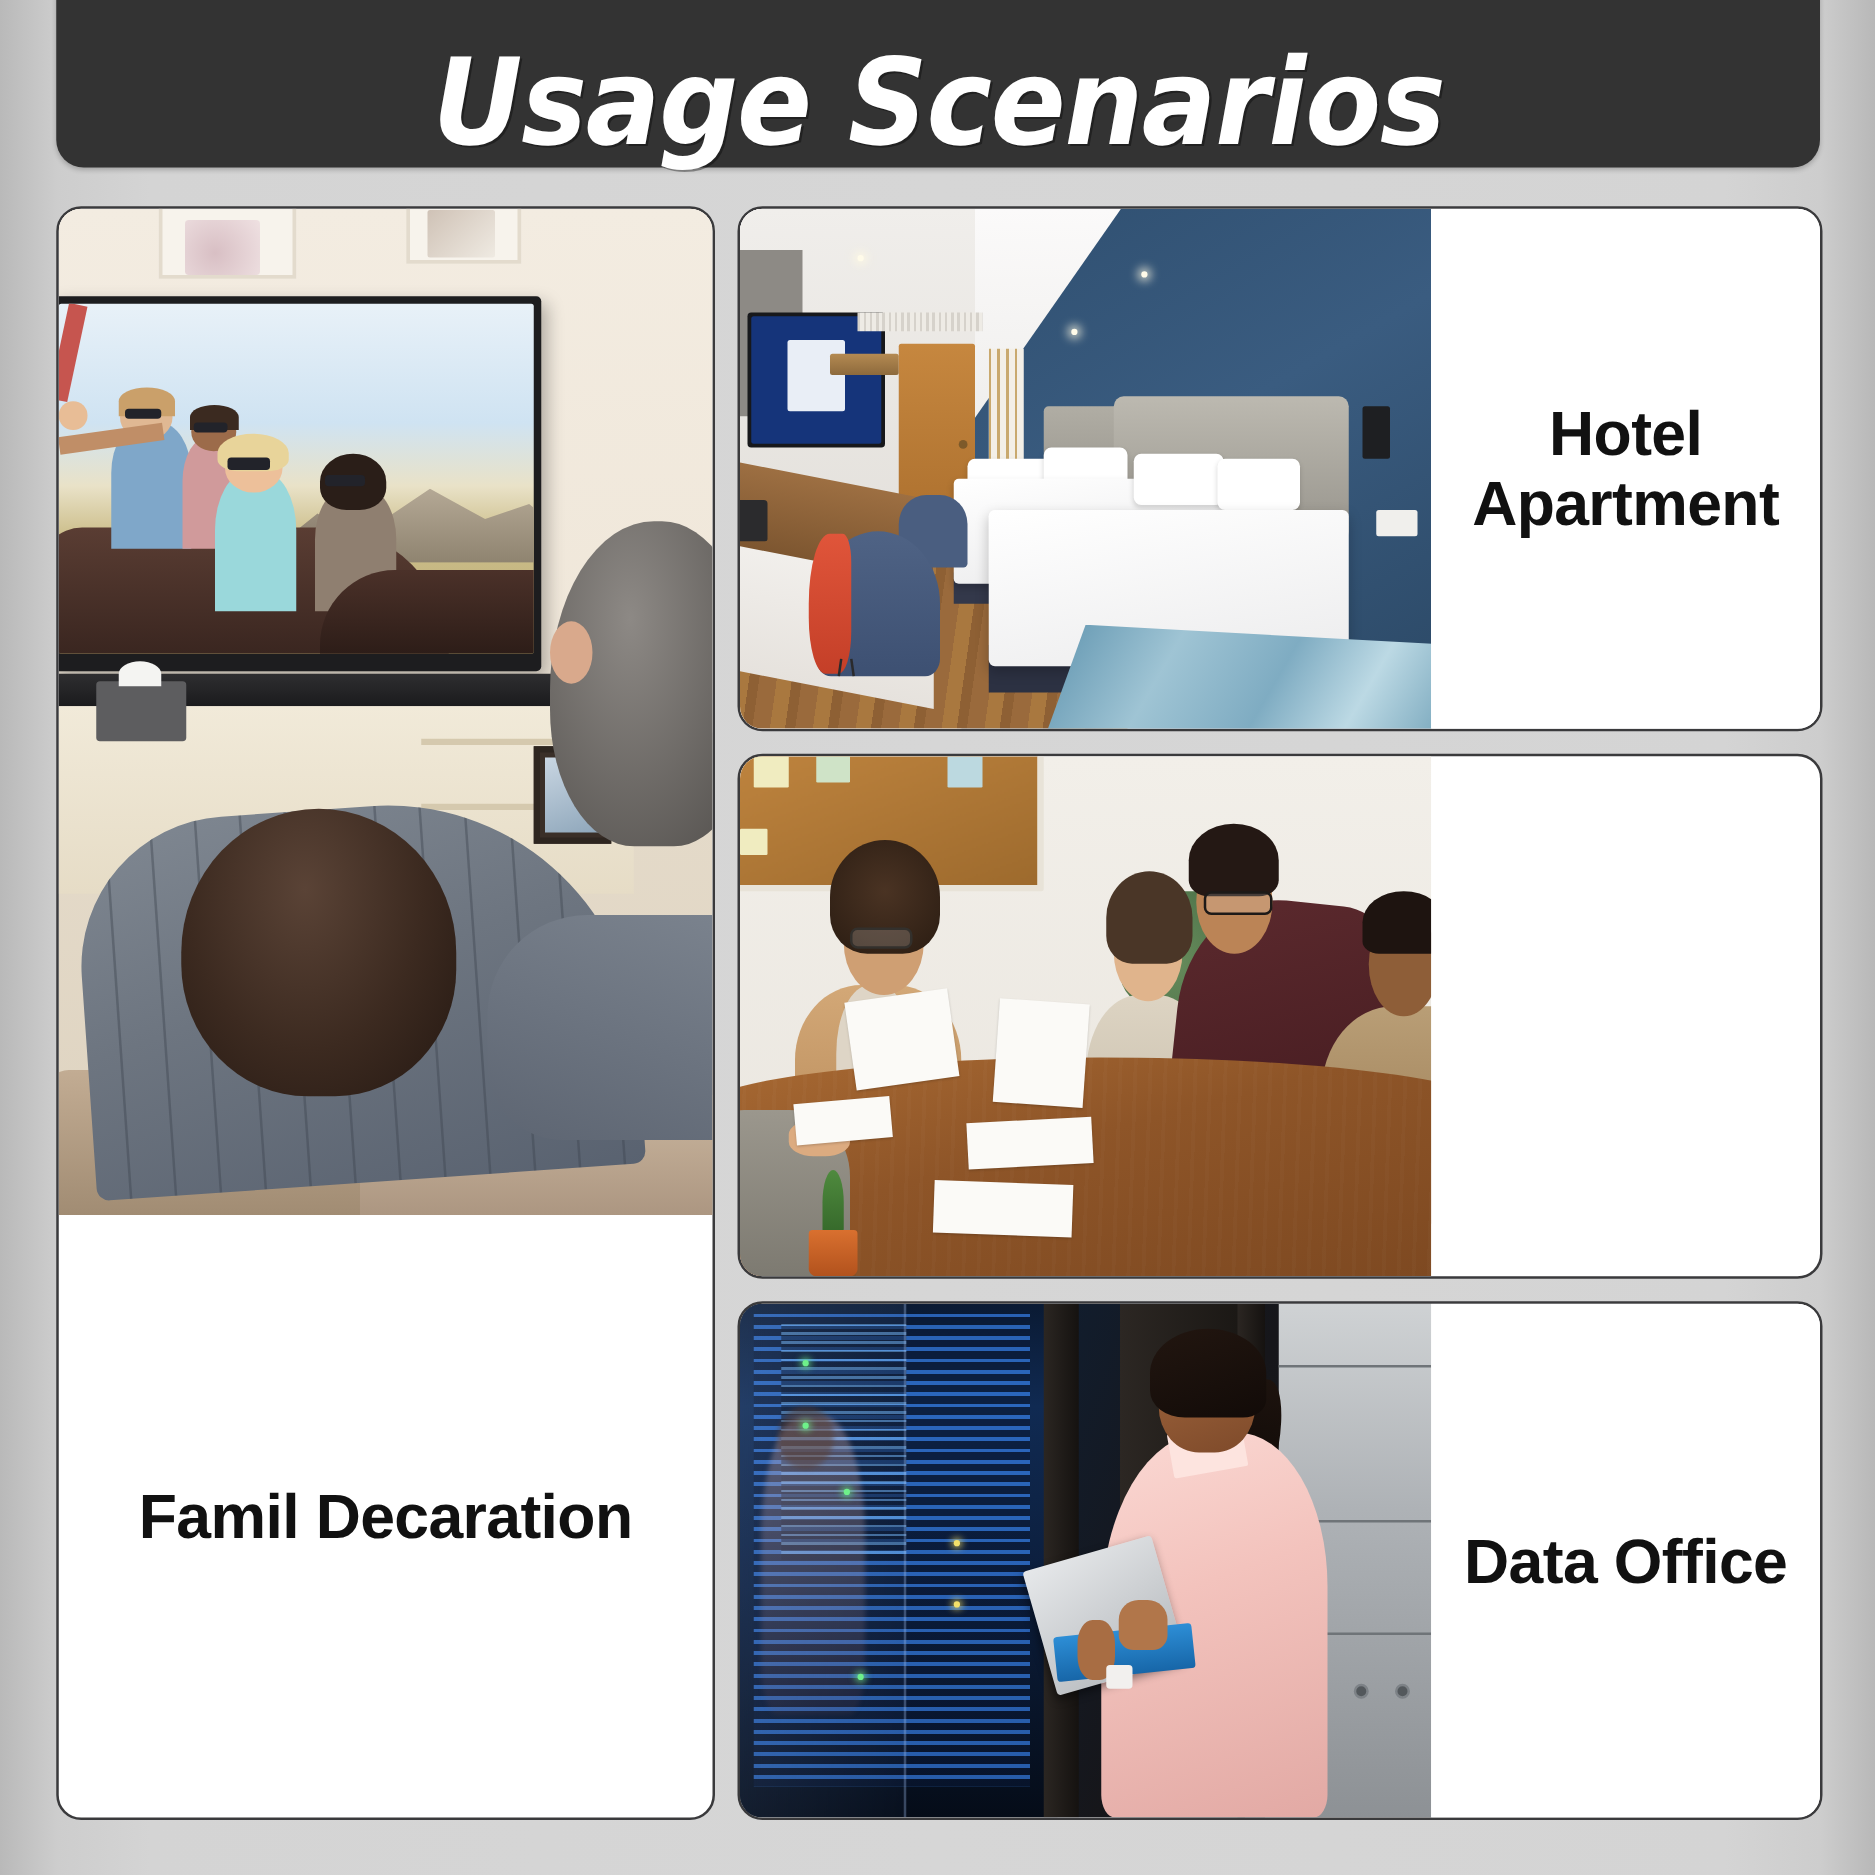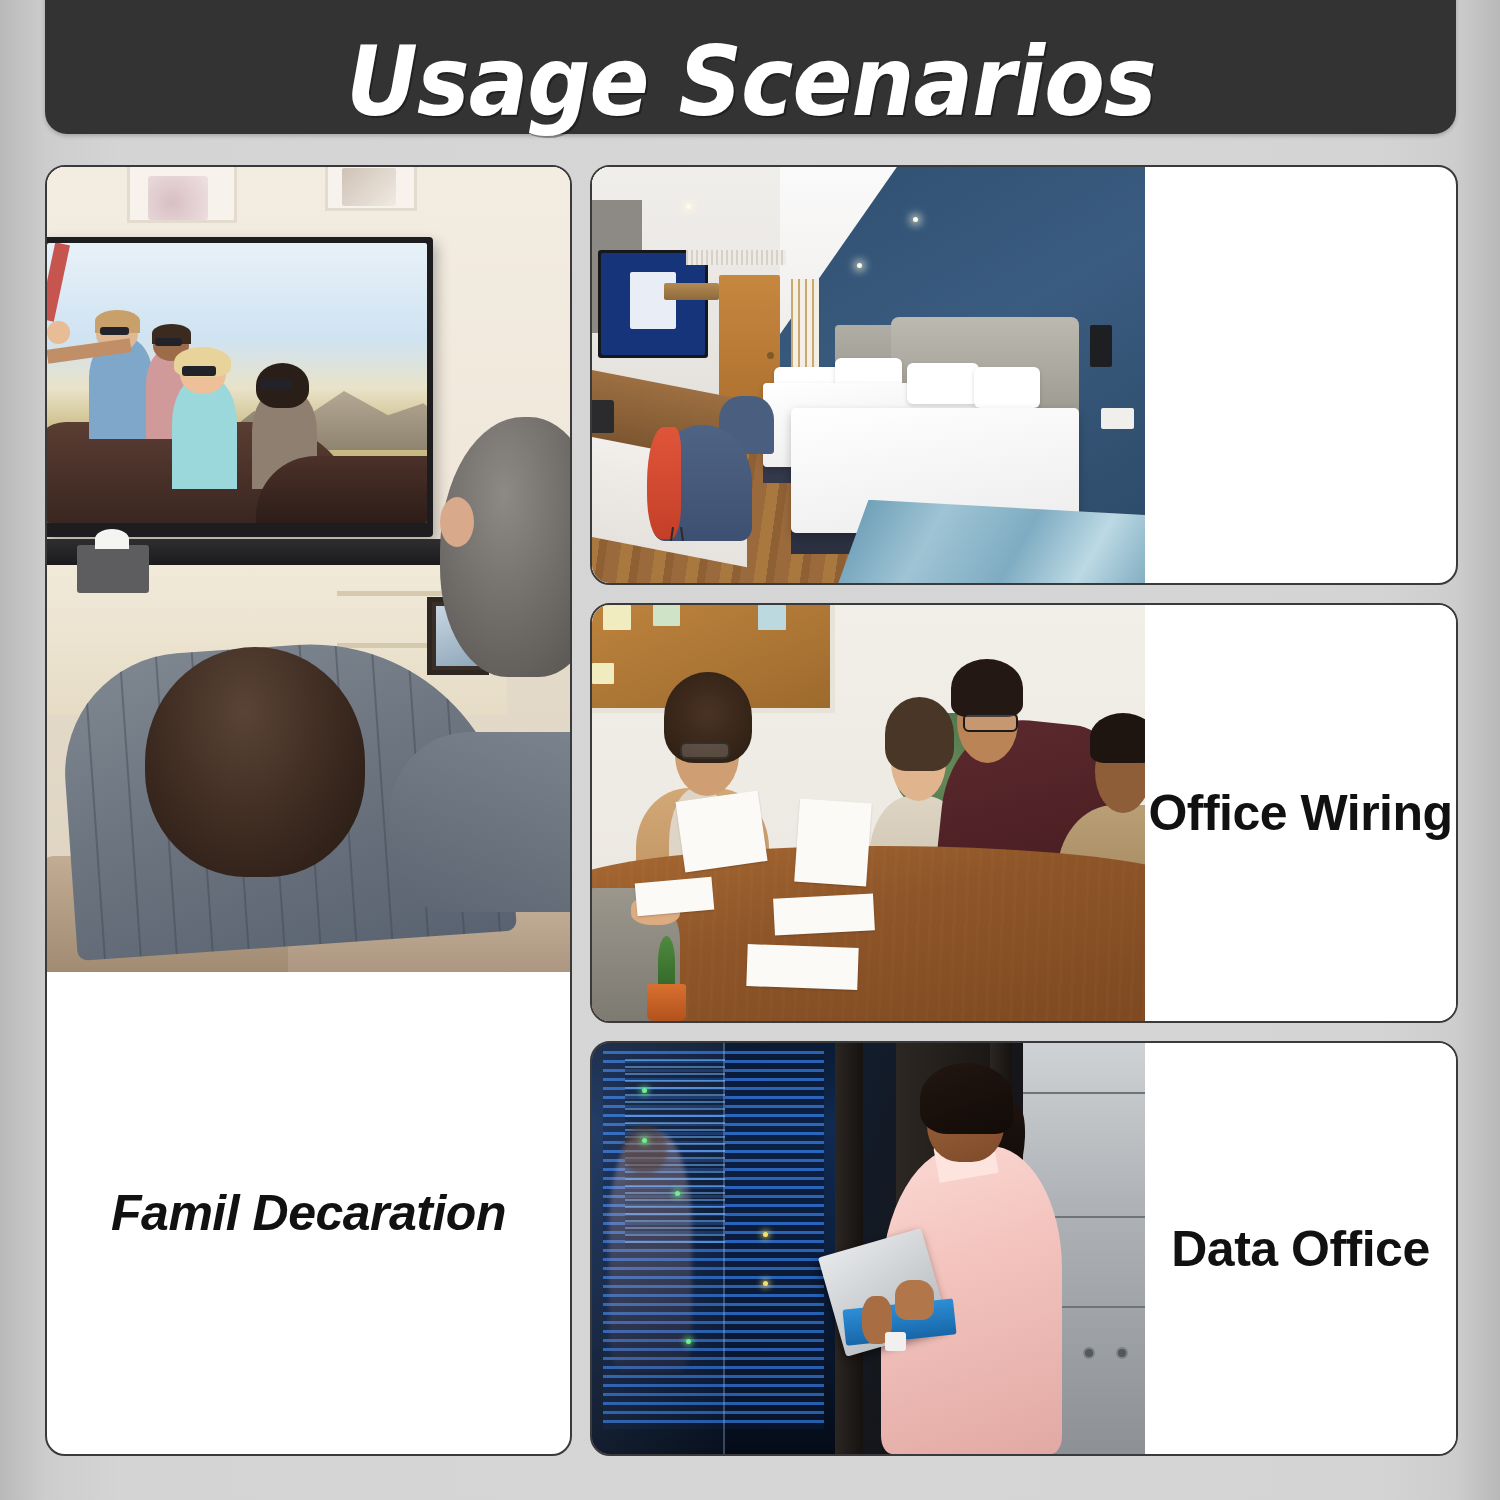--- a/index.html
+++ b/index.html
@@ -49,21 +49,21 @@
     border: 2px solid #3a3a3c;
     border-radius: 20px;
     overflow: hidden;
   }
 
   
   .card-family { left: 45px; top: 165px; width: 527px; height: 1291px; }
   .card-family .photo { position: relative; width: 100%; height: 805px; overflow: hidden; }
   .card-family .caption {
     position: absolute; left: 0; right: 0; top: 805px; bottom: 0;
-    display: flex; align-items: center; justify-content: center; font-style: italic;
+    display: flex; align-items: center; justify-content: center;
   }
   .caption-text {
     font-size: 50px; font-weight: bold; color: #111111;
     letter-spacing: -0.5px; text-align: center; line-height: 1.12;
     white-space: nowrap;
   }
 
   
   .card-row { left: 590px; width: 868px; }
   .card-hotel  { top: 165px;  height: 420px; }
@@ -450,20 +450,26 @@
       <div class="ht-deskedge"></div>
       <div class="ht-desk"></div>
       <div class="ht-kettle"></div>
       <div class="ht-chair2"></div>
       <div class="ht-chair">
         <div class="ht-chairleg"></div>
         <div class="ht-chairleg2"></div>
       </div>
     </div>
   </div>
+  <div class="caption">
+    <div class="caption-text two-line">
+      <span>Hotel</span><br>
+      <span>Apartment</span>
+    </div>
+  </div>
 </div>
 
 <div class="card card-row card-office">
   <div class="photo">
     <div class="sc-office">
       <div class="of-cork"></div>
       <div class="of-note of-n1"></div>
       <div class="of-note of-n2"></div>
       <div class="of-note of-n3"></div>
       <div class="of-note of-n4"></div>
@@ -510,23 +516,20 @@
         <div class="of-lap-base" style="left:44%;top:86%;width:22%;height:6%;transform:rotate(3deg);"></div>
       </div>
       <div class="of-laptop">
         <div class="of-lap-base" style="left:60%;top:88%;width:26%;height:8%;background:linear-gradient(180deg,#3a3a3c,#232325);"></div>
       </div>
       <div class="of-cactus">
         <div class="body"></div>
         <div class="pot"></div>
       </div>
     </div>
-  </div>
-  <div class="caption">
-    <div class="caption-text">Office Wiring</div>
   </div>
 </div>
 
 <div class="card card-row card-data">
   <div class="photo">
     <div class="sc-data">
       <div class="dc-rack"></div>
       <div class="dc-leds"></div>
       <div class="dc-leds2"></div>
       <div class="dc-bgdoor"></div>

